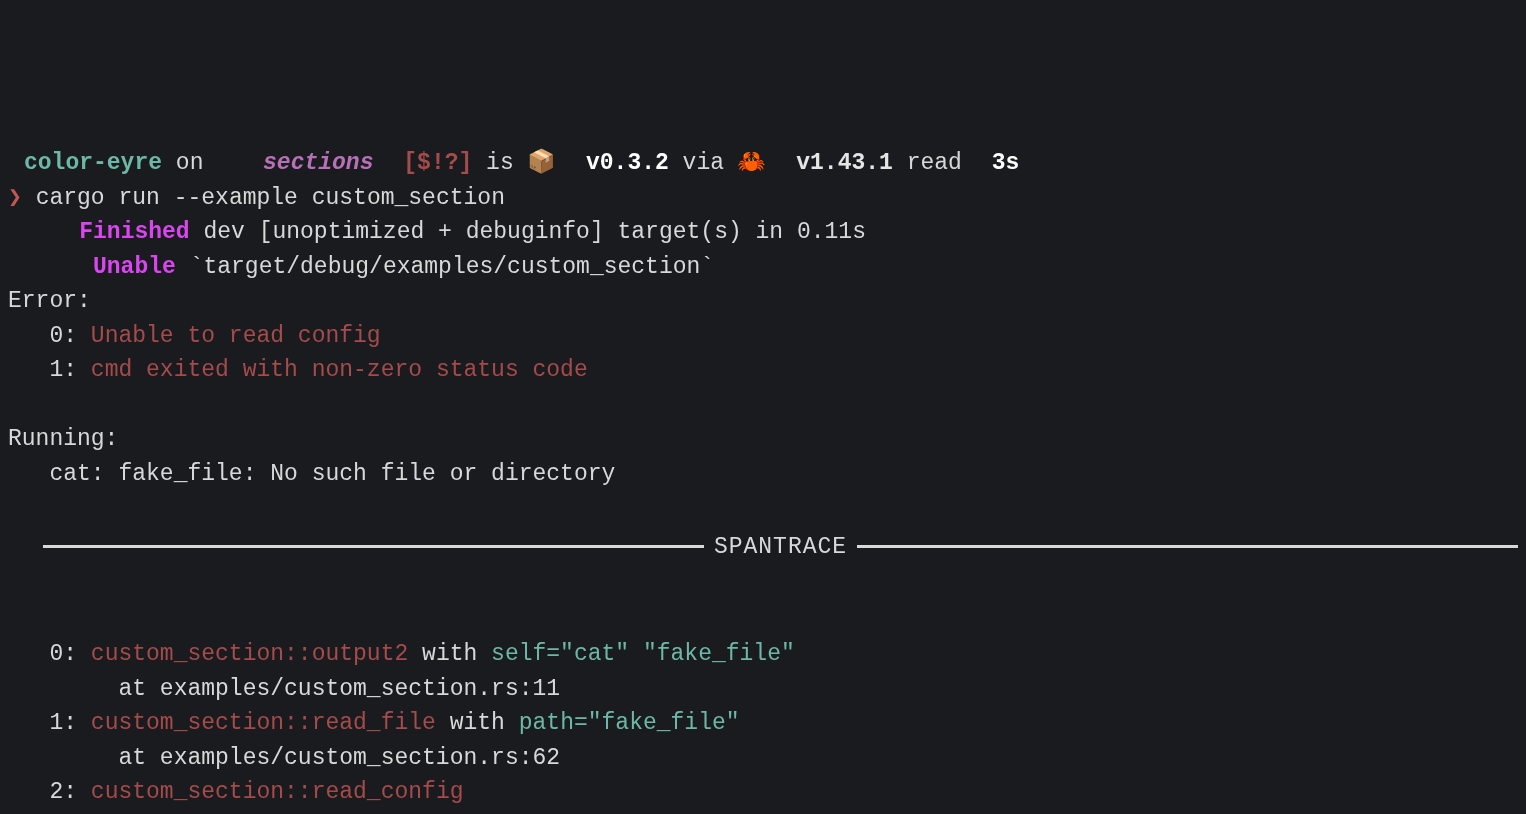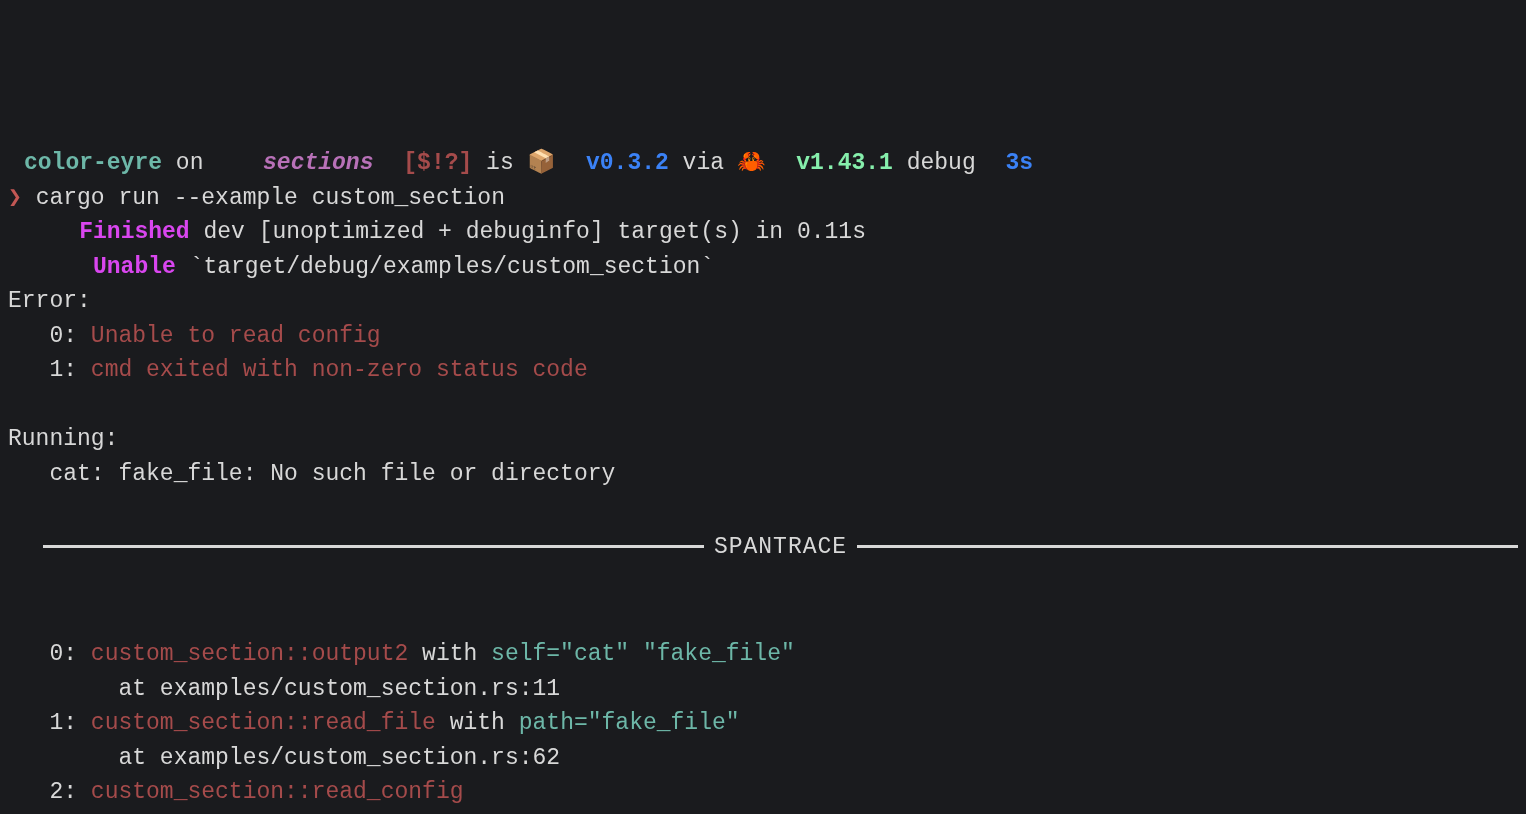--- a/index.html
+++ b/index.html
@@ -14,22 +14,22 @@
       font-size: 23px;
       line-height: 1.5;
       padding: 8px;
       white-space: pre;
       width: 1526px;
       height: 814px;
       overflow: hidden;
     }
     .teal { color: #6db7a8; }
     .magenta { color: #b871b8; font-style: italic; }
-    .orange { color: #3b82f6; }
-    .red-bright { color: #86efac; }
+    .orange { color: #ffffff; }
+    .red-bright { color: #e5e5e5; }
     .green { color: #d946ef; }
     .dark-red { color: #a54b4b; }
     .prompt-arrow { color: #c25754; font-weight: bold; }
     .bold { font-weight: bold; margin-left: 16px; }
     .hr-container {
       display: flex;
       align-items: center;
       gap: 10px;
       margin: 4px 0;
       padding-left: 35px;
@@ -43,21 +43,21 @@
     .hr-label {
       color: #d8d8d8;
       letter-spacing: 1px;
     }
   </style>
 </head>
 <body>
 
 
 
-<div><span class="teal bold">color-eyre</span><span> on </span><span class="magenta bold"></span><span class="magenta bold"> sections </span><span class="dark-red bold">[$!?]</span><span> is </span><span>📦 </span><span class="orange bold">v0.3.2</span><span> via </span><span>🦀 </span><span class="red-bright bold">v1.43.1</span><span> debug </span><span class="orange bold">3s</span>
+<div><span class="teal bold">color-eyre</span><span> on </span><span class="magenta bold"></span><span class="magenta bold"> sections </span><span class="dark-red bold">[$!?]</span><span> is </span><span>📦 </span><span class="orange bold">v0.3.2</span><span> via </span><span>🦀 </span><span class="red-bright bold">v1.43.1</span><span> read </span><span class="orange bold">3s</span>
 <span class="prompt-arrow">❯</span><span> cargo run --example custom_section</span>
     <span class="green bold">Finished</span><span> dev [unoptimized + debuginfo] target(s) in 0.11s</span>
      <span class="green bold">Unable</span><span> `target/debug/examples/custom_section`</span>
 <span>Error:</span>
 <span>   0: </span><span class="dark-red">Unable to read config</span>
 <span>   1: </span><span class="dark-red">cmd exited with non-zero status code</span>
 
 <span>Running:</span>
 <span>   cat: fake_file: No such file or directory</span>
 </div>

